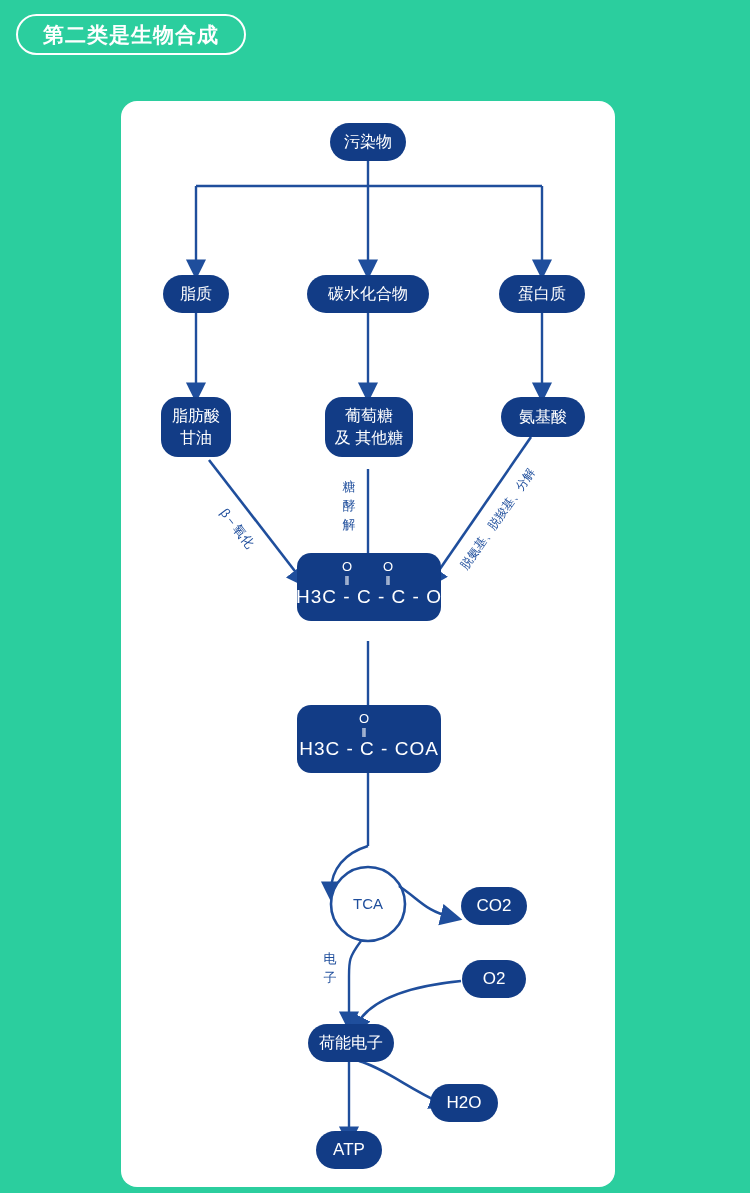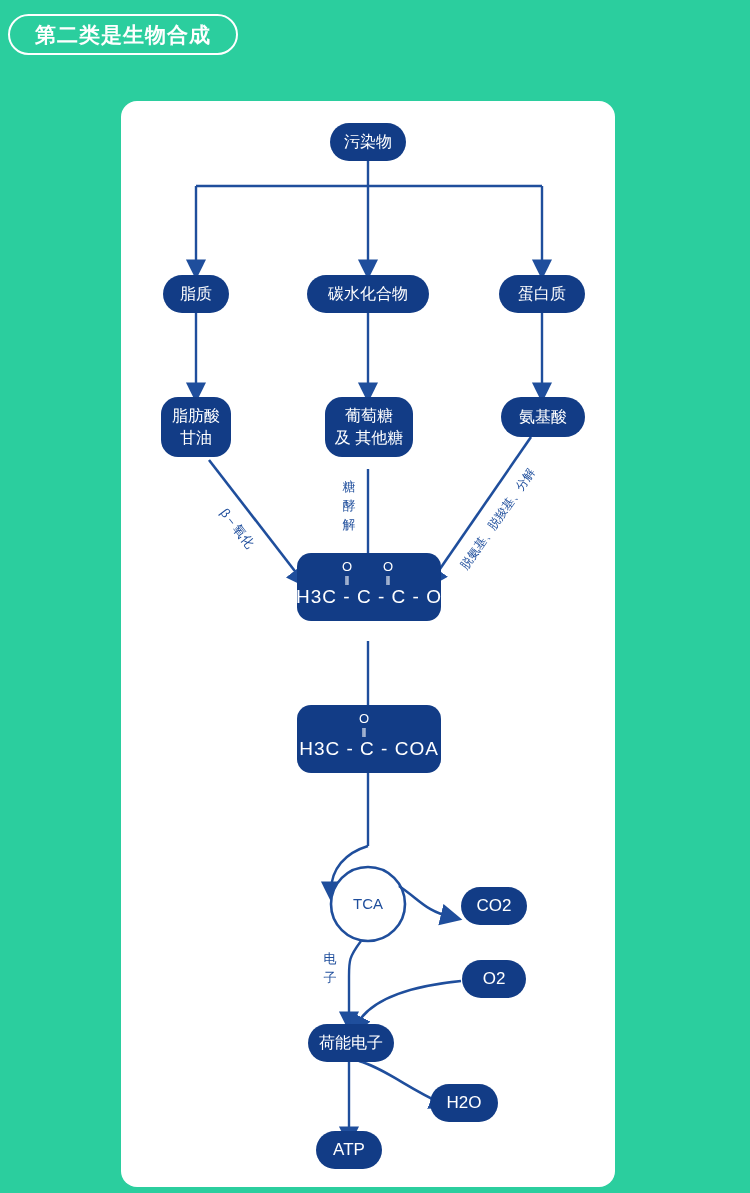--- a/index.html
+++ b/index.html
@@ -4,21 +4,21 @@
 <style>
   html,body{margin:0;padding:0;}
   body{
     width:750px;height:1193px;
     background:#2BCE9E;
     font-family:"Liberation Sans","DejaVu Sans",sans-serif;
     overflow:hidden;
     position:relative;
   }
   #header-pill{
-    position:absolute;left:8px;top:14px;
+    position:absolute;left:16px;top:14px;
     height:41px;min-width:230px;
     border:2px solid #ffffff;
     border-radius:21px;
     display:flex;align-items:center;justify-content:center;
     padding:0 22px;
     box-sizing:border-box;
   }
   #header-pill .title{
     color:#ffffff;
     font-size:21px;

